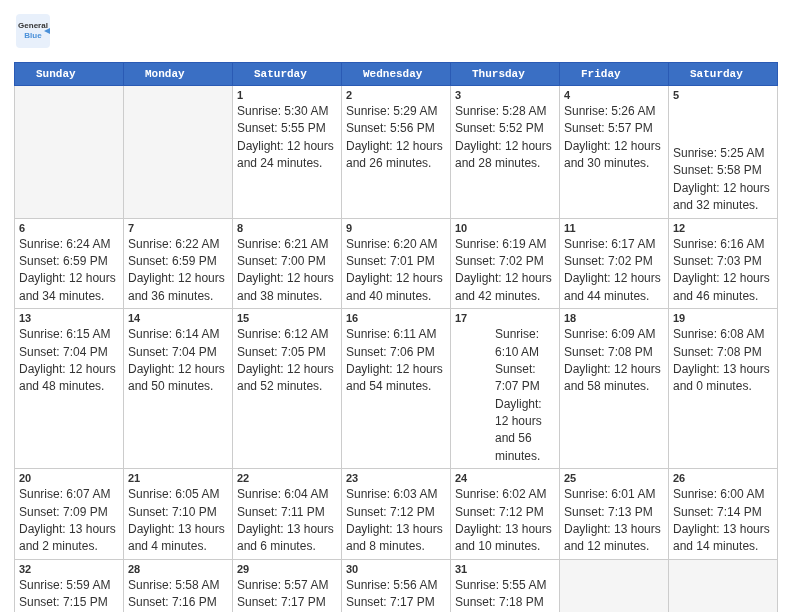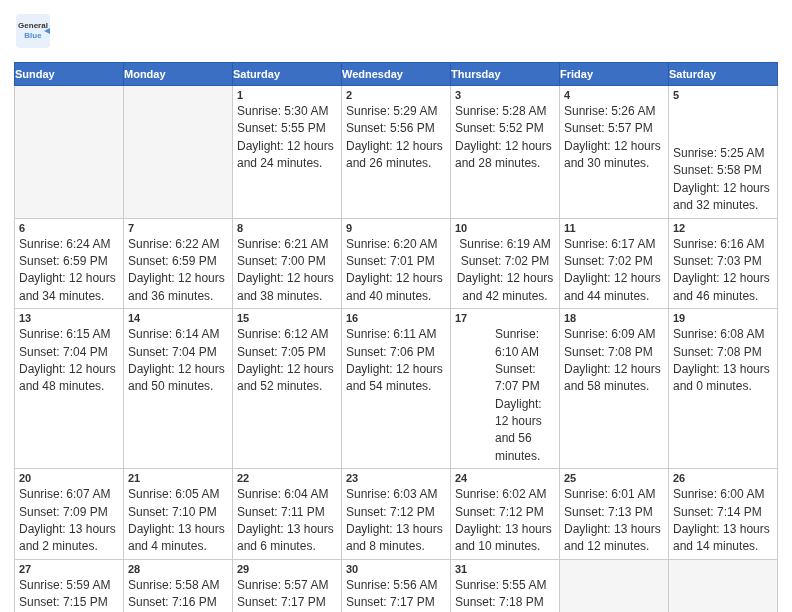--- a/index.html
+++ b/index.html
@@ -45,23 +45,24 @@
       border: 1px solid #ccc;
       border-collapse: collapse;
       width: 100%;
       table-layout: fixed;
     }
     .calendar th {
       background: #3a6fc4;
       color: #fff;
       font-size: 11px;
       font-weight: bold;
-      padding: 5px 0;
+      padding: 5px 21px;
       text-align: left;
       border: 1px solid #2a5ab4;
+      font-family: Liberation Mono, monospace;
     }
     .calendar td {
       border: 1px solid #ccc;
       vertical-align: top;
       padding: 3px 4px;
       font-size: 9px;
       color: #333;
       background: #fff;
       height: 88px;
     }
@@ -180,21 +181,21 @@
           </td>
           <td>
             <span class="day-num">9</span>
             <div class="day-info" style="white-space: pre-line;">Sunrise: 6:20 AM
 Sunset: 7:01 PM
 Daylight: 12 hours
 and 40 minutes.</div>
           </td>
           <td>
             <span class="day-num">10</span>
-            <div class="day-info" style="white-space: pre-line; text-align: center;">Sunrise: 6:19 AM
+            <div class="day-info" style="white-space: pre-line;">Sunrise: 6:19 AM
 Sunset: 7:02 PM
 Daylight: 12 hours
 and 42 minutes.</div>
           </td>
           <td>
             <span class="day-num">11</span>
             <div class="day-info" style="white-space: pre-line;">Sunrise: 6:17 AM
 Sunset: 7:02 PM
 Daylight: 12 hours
 and 44 minutes.</div>
@@ -304,21 +305,21 @@
           <td>
             <span class="day-num">26</span>
             <div class="day-info" style="white-space: pre-line;">Sunrise: 6:00 AM
 Sunset: 7:14 PM
 Daylight: 13 hours
 and 14 minutes.</div>
           </td>
         </tr>
         <tr>
           <td>
-            <span class="day-num">27</span>
+            <span class="day-num">32</span>
             <div class="day-info" style="white-space: pre-line;">Sunrise: 5:59 AM
 Sunset: 7:15 PM
 Daylight: 13 hours
 and 15 minutes.</div>
           </td>
           <td>
             <span class="day-num">28</span>
             <div class="day-info" style="white-space: pre-line;">Sunrise: 5:58 AM
 Sunset: 7:16 PM
 Daylight: 13 hours

